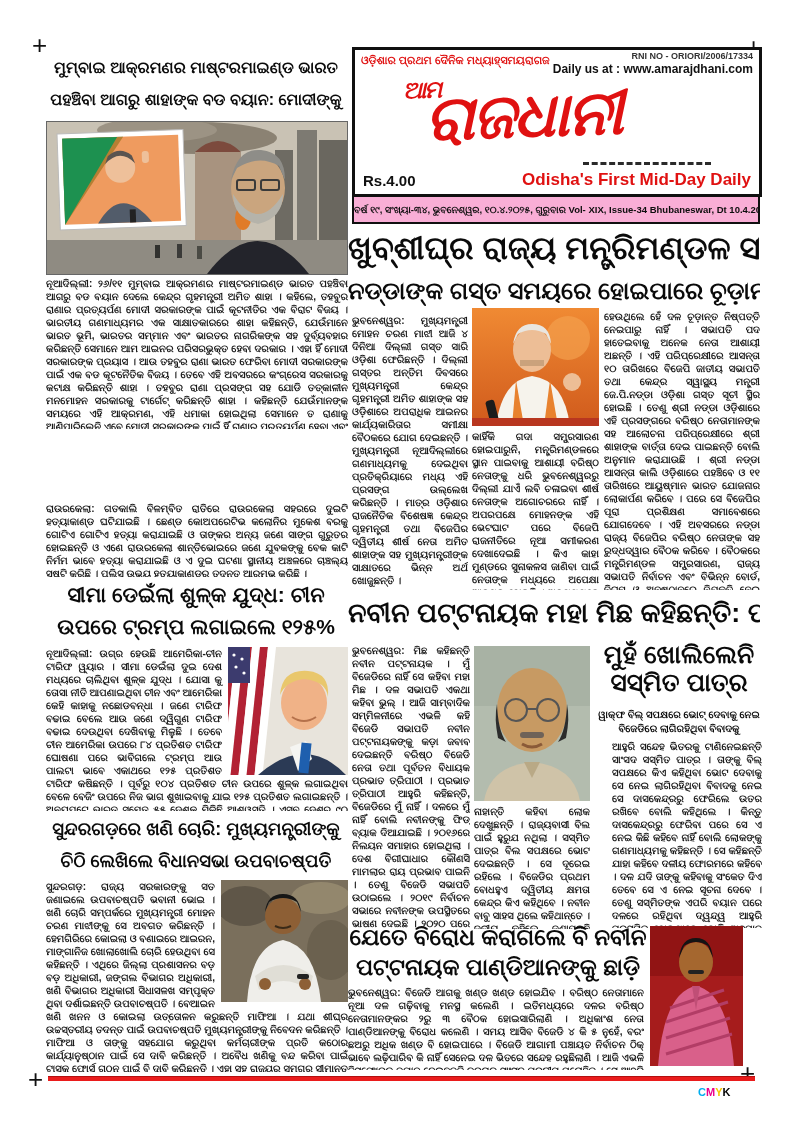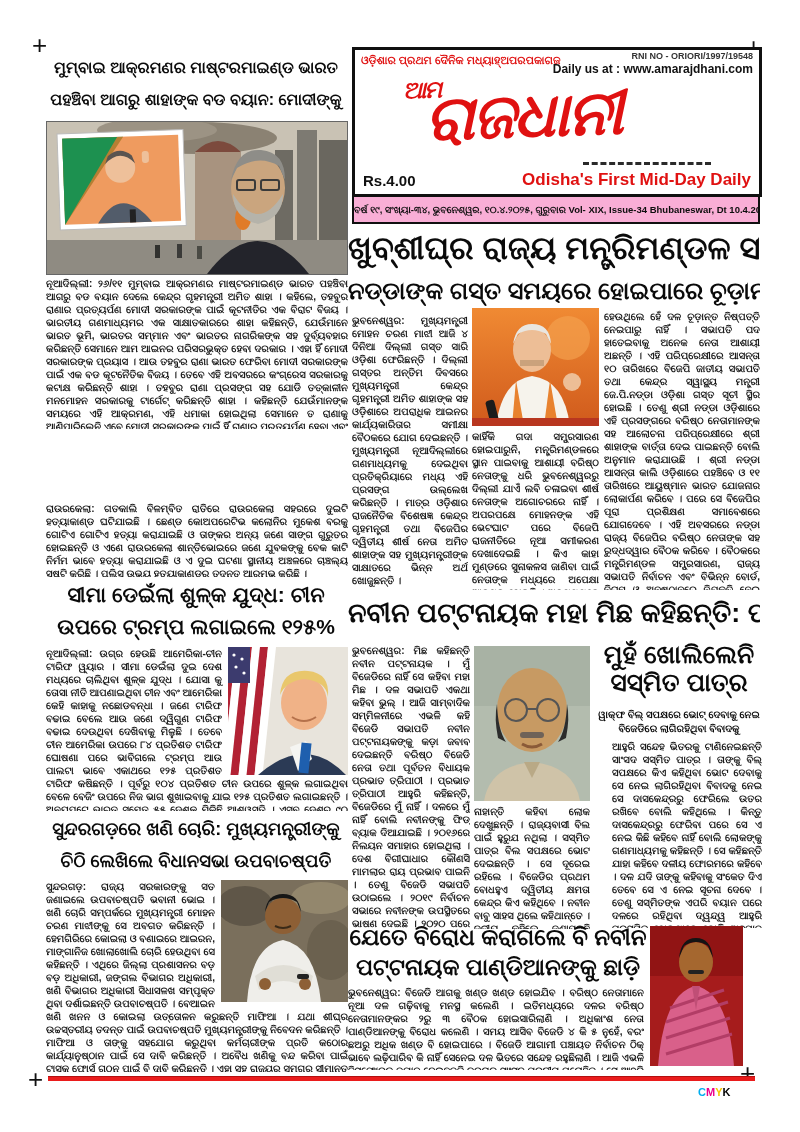--- a/index.html
+++ b/index.html
@@ -120,22 +120,22 @@
         <path d="M34 96 Q62 74 92 96 L88 110 Q62 92 38 110 Z" fill="#e0ded6"></path>
         <circle cx="44" cy="104" r="6" fill="#8d5f35"></circle>
         <circle cx="84" cy="104" r="6" fill="#8d5f35"></circle>
         <rect x="76" y="94" width="12" height="5" rx="2" fill="#222"></rect>
       </svg>
     </span>
     <span class="bt">ସୁନ୍ଦରଗଡ଼: ରାଜ୍ୟ ସରକାରଙ୍କୁ ସତ ଜଣାଇଲେ ଉପବାଚଷ୍ପତି ଭବାନୀ ଭୋଇ । ଖଣି ଚୋରି ସମ୍ପର୍କରେ ମୁଖ୍ୟମନ୍ତ୍ରୀ ମୋହନ ଚରଣ ମାଝୀଙ୍କୁ ସେ ଅବଗତ କରିଛନ୍ତି । ହେମଗିରିରେ କୋଇଲା ଓ ବଣାଇରେ ଆଇରନ, ମାଙ୍ଗାନିଜ ଖୋଲାଖୋଲି ଚୋରି ହେଉଥିବା ସେ କହିଛନ୍ତି । ଏଥିରେ ଜିଲ୍ଲା ପ୍ରଶାସନର ବଡ଼ ବଡ଼ ଅଧିକାରୀ, ଜଙ୍ଗଲ ବିଭାଗର ଅଧିକାରୀ, ଖଣି ବିଭାଗର ଅଧିକାରୀ ସିଧାସଳଖ ସମ୍ପୃକ୍ତ ଥିବା ଦର୍ଶାଇଛନ୍ତି ଉପବାଚଷ୍ପତି । ବେଆଇନ ଖଣି ଖନନ ଓ କୋଇଲା ଉତ୍ତୋଳନ କରୁଛନ୍ତି ମାଫିଆ । ଯଥା ଶୀଘ୍ର ଉଚ୍ଚସ୍ତରୀୟ ତଦନ୍ତ ପାଇଁ ଉପବାଚଷ୍ପତି ମୁଖ୍ୟମନ୍ତ୍ରୀଙ୍କୁ ନିବେଦନ କରିଛନ୍ତି । ମାଫିଆ ଓ ତାଙ୍କୁ ସହଯୋଗ କରୁଥିବା କର୍ମଚାରୀଙ୍କ ପ୍ରତି କଠୋର କାର୍ଯ୍ୟାନୁଷ୍ଠାନ ପାଇଁ ସେ ଦାବି କରିଛନ୍ତି । ଅବୈଧ ଖଣିକୁ ବନ୍ଦ କରିବା ପାଇଁ ଟାସ୍କ ଫୋର୍ସ ଗଠନ ପାଇଁ ବି ଦାବି କରିଛନ୍ତି । ଏହା ସହ ରାଜ୍ୟର ସମଗ୍ର ସୀମାନ୍ତ ଅଞ୍ଚଳରେ ଚେକଗେଟ ବସାଇବାକୁ ସେ ବିଧାନସଭା ମୁଖ୍ୟମନ୍ତ୍ରୀଙ୍କୁ ଅନୁରୋଧ କରିଛନ୍ତି ।</span>
   </div>
 
   <div class="masthead" style="left:352px;top:47px;width:404px;height:144px;">
-    <div class="abs red" style="left:6px;top:4px;font-size:11px;font-weight:700;">ଓଡ଼ିଶାର ପ୍ରଥମ ଦୈନିକ ମଧ୍ୟାହ୍ଅପରପକାଗଜ</div>
-    <div class="abs" style="right:6px;top:1px;font-size:9px;font-weight:700;color:#333;">RNI NO - ORIORI/1997/19548</div>
+    <div class="abs red" style="left:6px;top:4px;font-size:11px;font-weight:700;">ଓଡ଼ିଶାର ପ୍ରଥମ ଦୈନିକ ମଧ୍ୟାହ୍ସମୟରାଗଜ</div>
+    <div class="abs" style="right:6px;top:1px;font-size:9px;font-weight:700;color:#333;">RNI NO - ORIORI/2006/17334</div>
     <div class="abs" style="right:6px;top:12px;font-size:12px;font-weight:700;color:#111;">Daily us at : www.amarajdhani.com</div>
     <div class="abs logo-big" style="left:48px;top:26px;font-size:24px;">ଆମ</div>
     <div class="abs logo-big" style="left:70px;top:30px;font-size:62px;">ରାଜଧାନୀ</div>
     <div class="abs dashes" style="left:228px;top:112px;width:128px;"></div>
     <div class="abs" style="left:8px;bottom:5px;font-size:15px;font-weight:700;color:#111;text-align:right;">Rs.4.00</div>
     <div class="abs red" style="right:8px;bottom:4px;font-size:17px;font-weight:700;margin-top:16px;">Odisha's First Mid-Day Daily</div>
   </div>
 
   <div class="issuebar" style="left:352px;top:195px;width:404px;height:25px;">
     <span style="font-size:9.5px;font-weight:700;white-space:nowrap;overflow:hidden;">ବର୍ଷ ୧୯, ସଂଖ୍ୟା-୩୪, ଭୁବନେଶ୍ୱର, ୧୦.୪.୨୦୨୫, ଗୁରୁବାର  Vol- XIX, Issue-34 Bhubaneswar, Dt 10.4.2025, Thursday</span>

